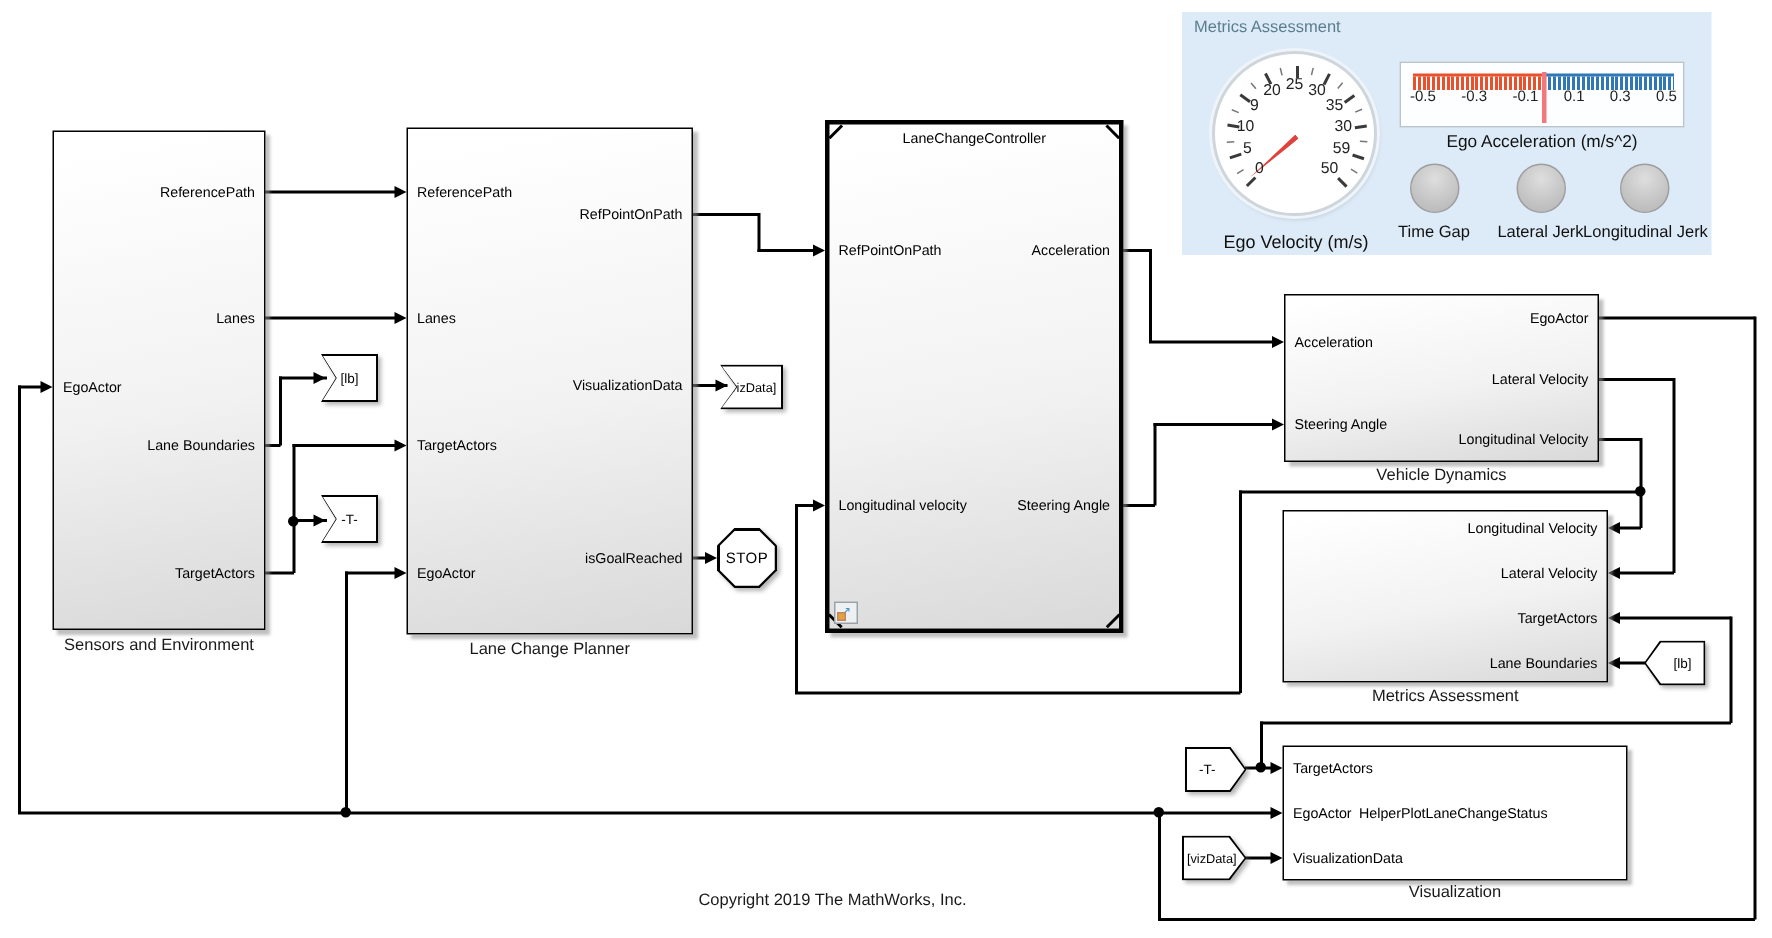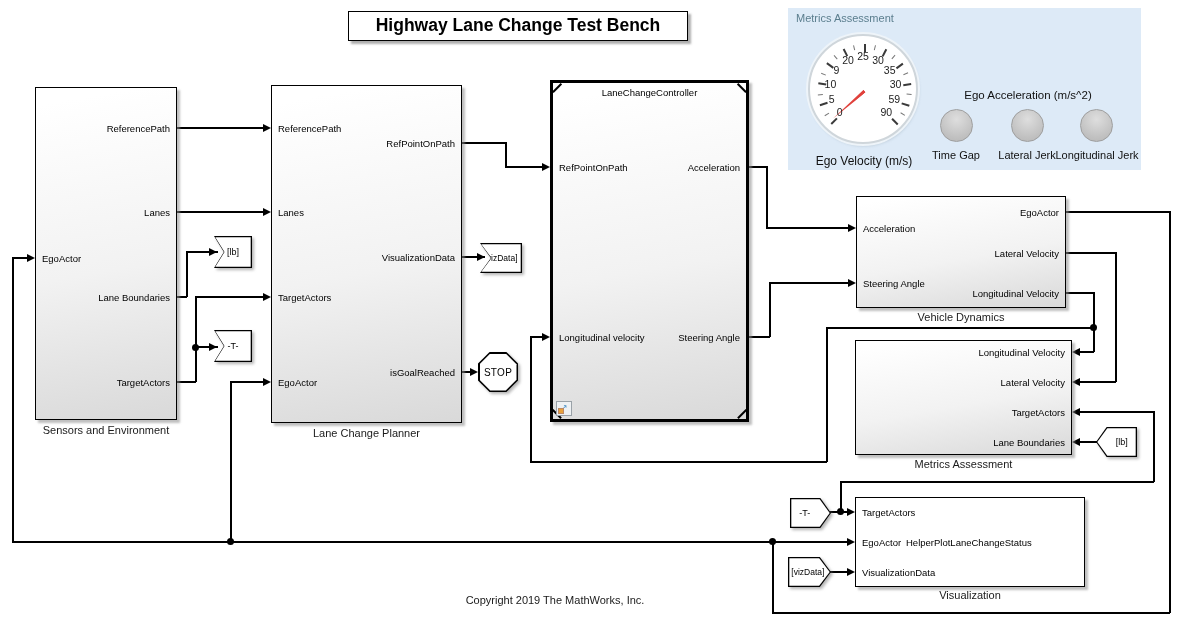--- a/index.html
+++ b/index.html
@@ -88,21 +88,20 @@
 
   .lamp{position:absolute;width:33px;height:33px;border-radius:50%;border:1px solid #9e9e9e;
         background:radial-gradient(circle at 50% 30%,#dedede,#c2c2c2 65%,#b5b5b5);box-sizing:border-box;}
   .lamp-label{position:absolute;top:141px;transform:translateX(-50%);font-size:11px;color:#111;white-space:nowrap;}
 </style>
 </head>
 <body>
 
 <div id="canvas">
 
-  <div class="title-box"><span>Highway Lane Change Test Bench</span></div>
 
   <i class="wh" style="left:177px;top:127px;width:87px"></i>
   <i class="wh" style="left:177px;top:211px;width:87px"></i>
   <i class="wh" style="left:177px;top:296px;width:10px"></i>
   <i class="wv" style="left:186px;top:251px;height:46px"></i>
   <i class="wh" style="left:186px;top:251px;width:32px"></i>
   <i class="wh" style="left:177px;top:381px;width:19px"></i>
   <i class="wv" style="left:195px;top:296px;height:86px"></i>
   <i class="wh" style="left:195px;top:296px;width:70px"></i>
   <i class="wh" style="left:195px;top:346px;width:23px"></i>
@@ -305,25 +304,38 @@
           <span class="glabel" style="left: 29.6655px; top: 76.3345px;">0</span>
           <span class="glabel" style="left: 21.6151px; top: 63.1976px;">5</span>
           <span class="glabel" style="left: 20.4063px; top: 47.8377px;">10</span>
           <span class="glabel" style="left: 26.3024px; top: 33.6031px;">9</span>
           <span class="glabel" style="left: 38.0183px; top: 23.5968px;">20</span>
           <span class="glabel" style="left: 53px; top: 20px;">25</span>
           <span class="glabel" style="left: 67.9817px; top: 23.5968px;">30</span>
           <span class="glabel" style="left: 79.6976px; top: 33.6031px;">35</span>
           <span class="glabel" style="left: 85.5937px; top: 47.8377px;">30</span>
           <span class="glabel" style="left: 84.3849px; top: 63.1976px;">59</span>
-          <span class="glabel" style="left: 76.3345px; top: 76.3345px;">90</span>
+          <span class="glabel" style="left: 76.3345px; top: 76.3345px;">50</span>
         </div>
     </div>
     <div class="gauge-caption">Ego Velocity (m/s)</div>
 
+    <div class="lingauge">
+      <div class="comb neg"></div>
+      <div class="comb pos"></div>
+      <div class="lin-ticks">
+        <span>-0.5</span>
+        <span>-0.3</span>
+        <span>-0.1</span>
+        <span>0.1</span>
+        <span>0.3</span>
+        <span>0.5</span>
+      </div>
+      <div class="lin-needle"></div>
+    </div>
     <div class="lin-caption">Ego Acceleration (m/s^2)</div>
 
     <div class="lamp" style="left:152px;top:101px"></div>
     <div class="lamp" style="left:223px;top:101px"></div>
     <div class="lamp" style="left:292px;top:101px"></div>
     <span class="lamp-label" style="left:168px">Time Gap</span>
     <span class="lamp-label" style="left:239px">Lateral Jerk</span>
     <span class="lamp-label" style="left:309px">Longitudinal Jerk</span>
   </div>
 

